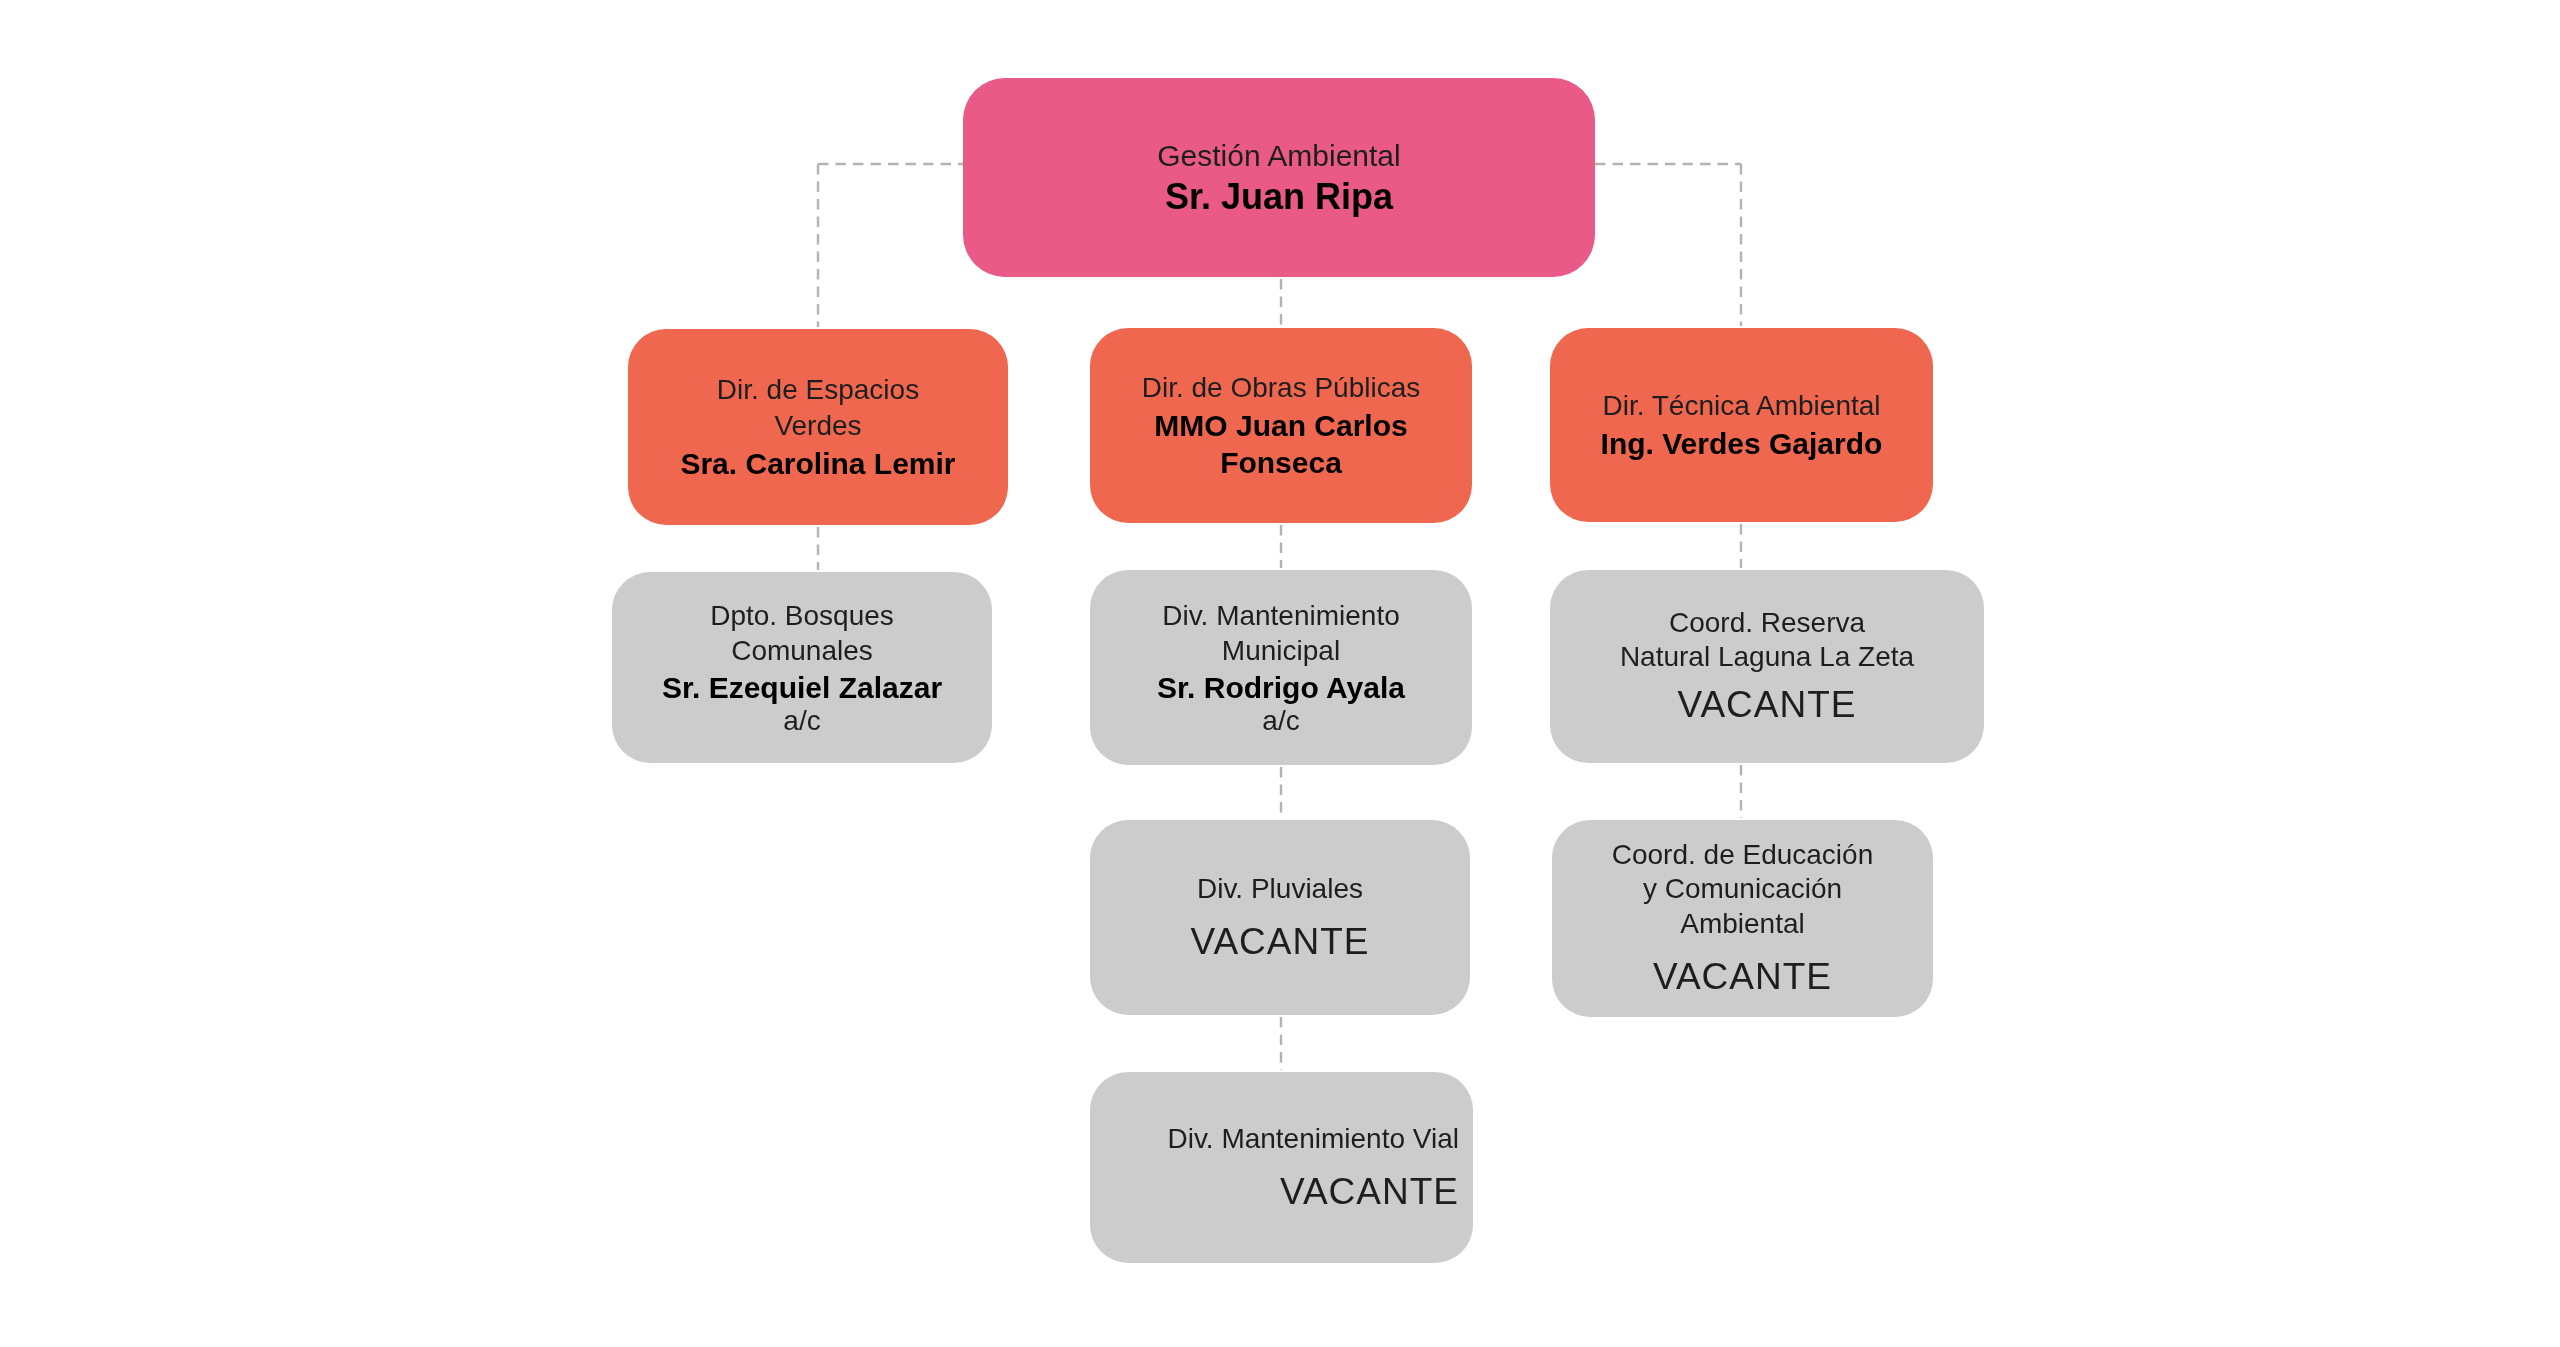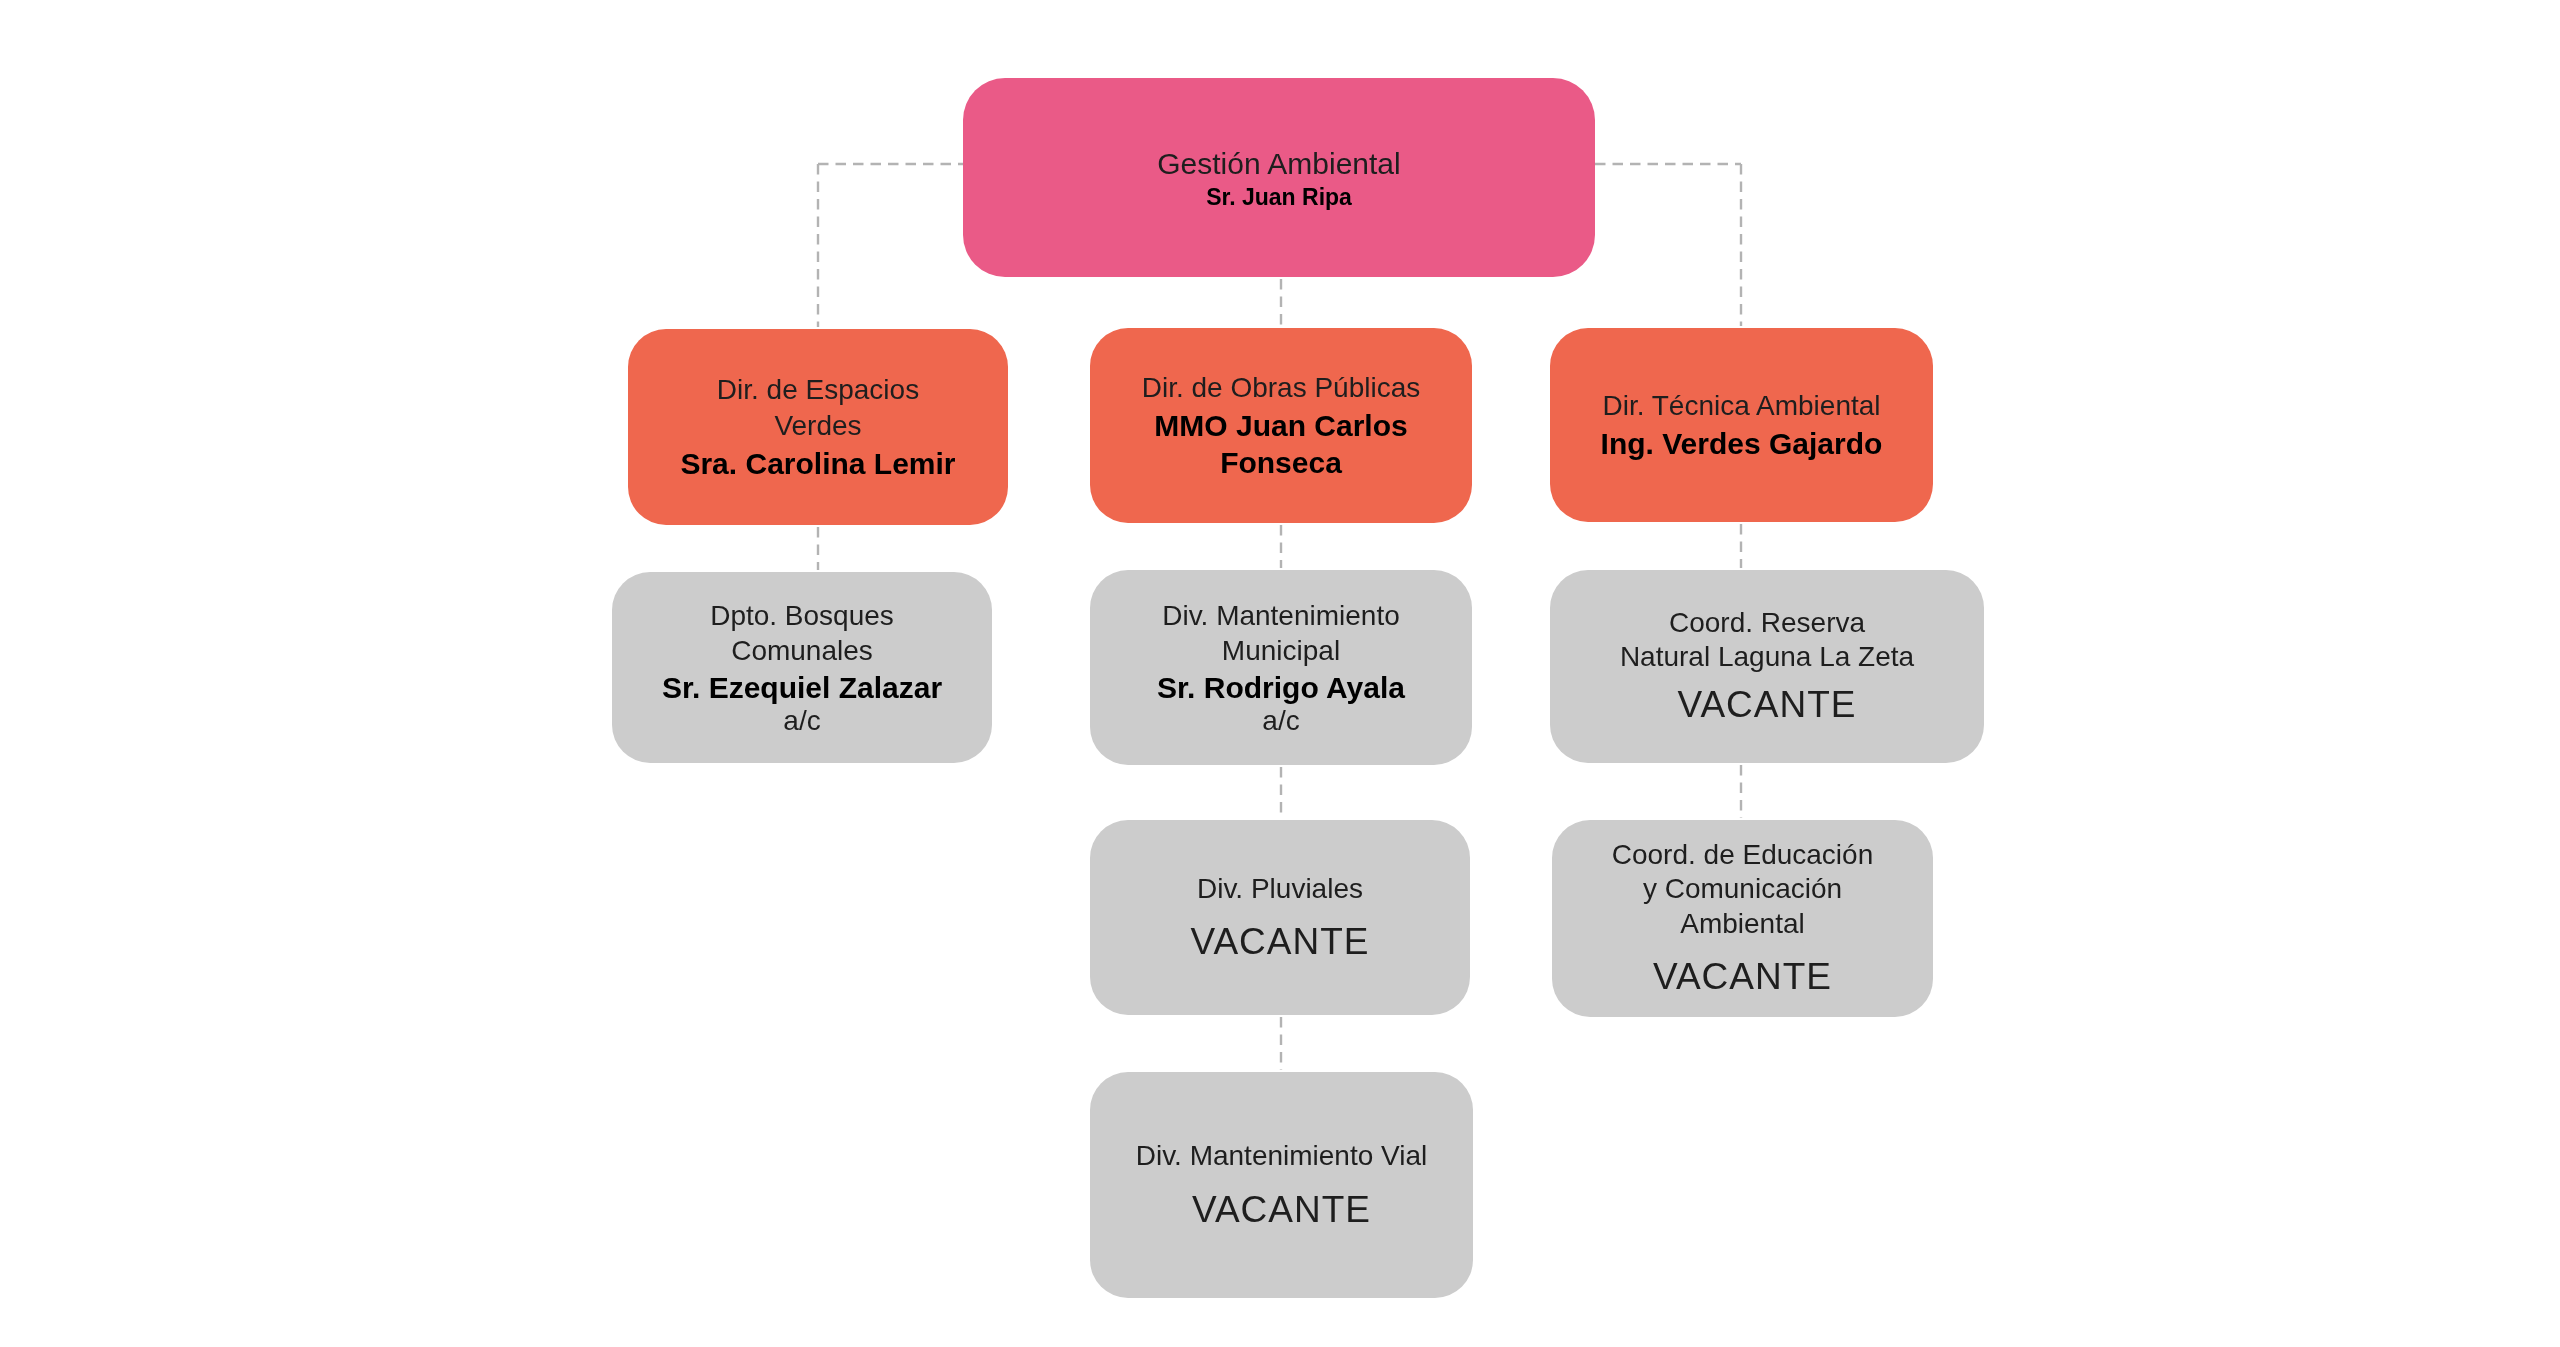--- a/index.html
+++ b/index.html
@@ -32,31 +32,31 @@
   .title{font-size:28px;line-height:1.3;color:var(--c-title,#1E1E1E);font-weight:400;}
   .title .line{display:block;}
   .holder{font-size:30px;line-height:1.24;font-weight:700;color:var(--c-name,#000);}
   .holder .line{display:block;}
   .status{font-size:37px;line-height:1.2;font-weight:400;color:var(--c-title,#1E1E1E);margin-top:13px;letter-spacing:1px;}
   .note{font-size:28px;line-height:1.05;font-weight:400;color:var(--c-title,#1E1E1E);}
   .tight .title{line-height:1.24;}
 
   #n-secretaria{left:963px;top:78px;width:632px;height:199px;border-radius:42px;}
   #n-secretaria .title{font-size:30px;}
-  #n-secretaria .holder{font-size:23px;margin-top:0;}
+  #n-secretaria .holder{font-size:36px;margin-top:0;}
   #n-espacios-verdes{left:628px;top:329px;width:380px;height:196px;}
   #n-obras-publicas{left:1090px;top:328px;width:382px;height:195px;}
   #n-tecnica-ambiental{left:1550px;top:328px;width:383px;height:194px;}
   #n-bosques{left:612px;top:572px;width:380px;height:191px;}
   #n-mant-municipal{left:1090px;top:570px;width:382px;height:195px;}
   #n-reserva{left:1550px;top:570px;width:434px;height:193px;}
   #n-reserva .status{margin-top:8px;}
   #n-pluviales{left:1090px;top:820px;width:380px;height:195px;}
   #n-educacion{left:1552px;top:820px;width:381px;height:197px;}
-  #n-vial{left:1090px;top:1072px;width:383px;height:226px;padding:26px 14px;}
+  #n-vial{left:1090px;top:1072px;width:383px;height:191px;padding:26px 14px;align-items:flex-end;}
 </style>
 </head>
 <body>
 
 <div class="canvas">
 
   <svg class="connectors" viewBox="0 0 2560 1347" xmlns="http://www.w3.org/2000/svg">
     <line x1="818" y1="164" x2="963" y2="164"></line>
     <line x1="818" y1="164" x2="818" y2="327"></line>
     <line x1="1595" y1="164" x2="1741" y2="164"></line>

